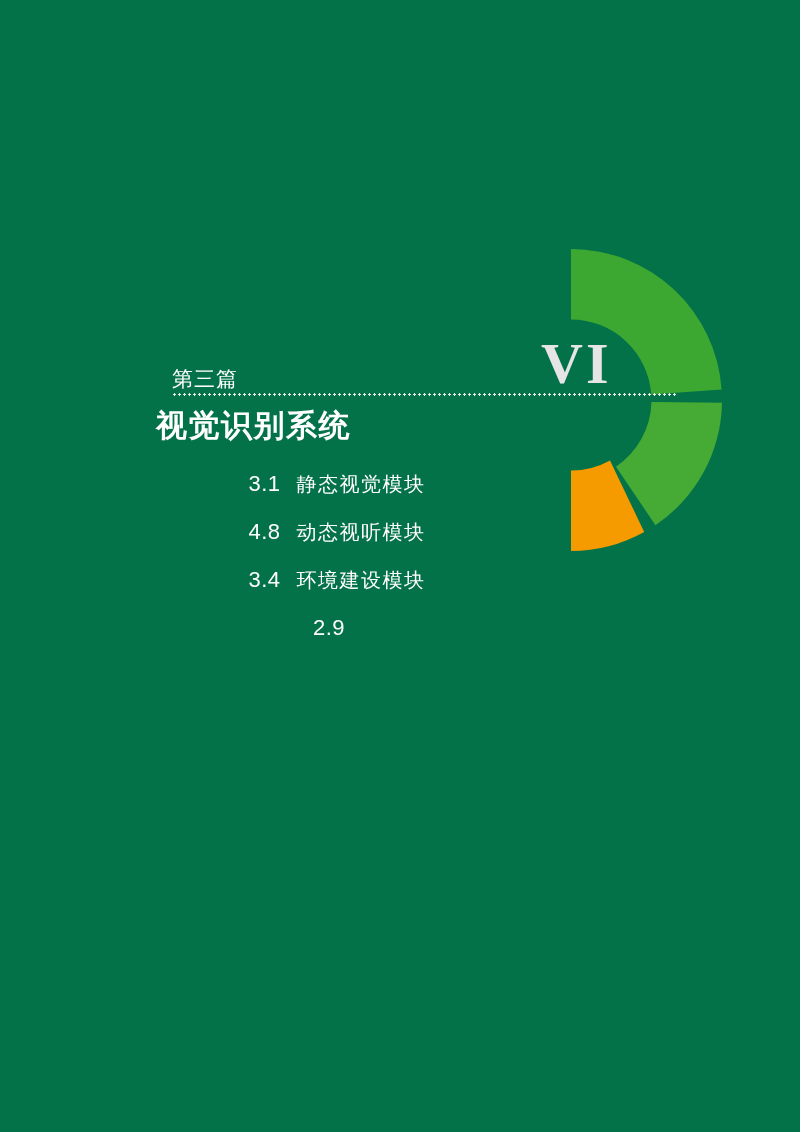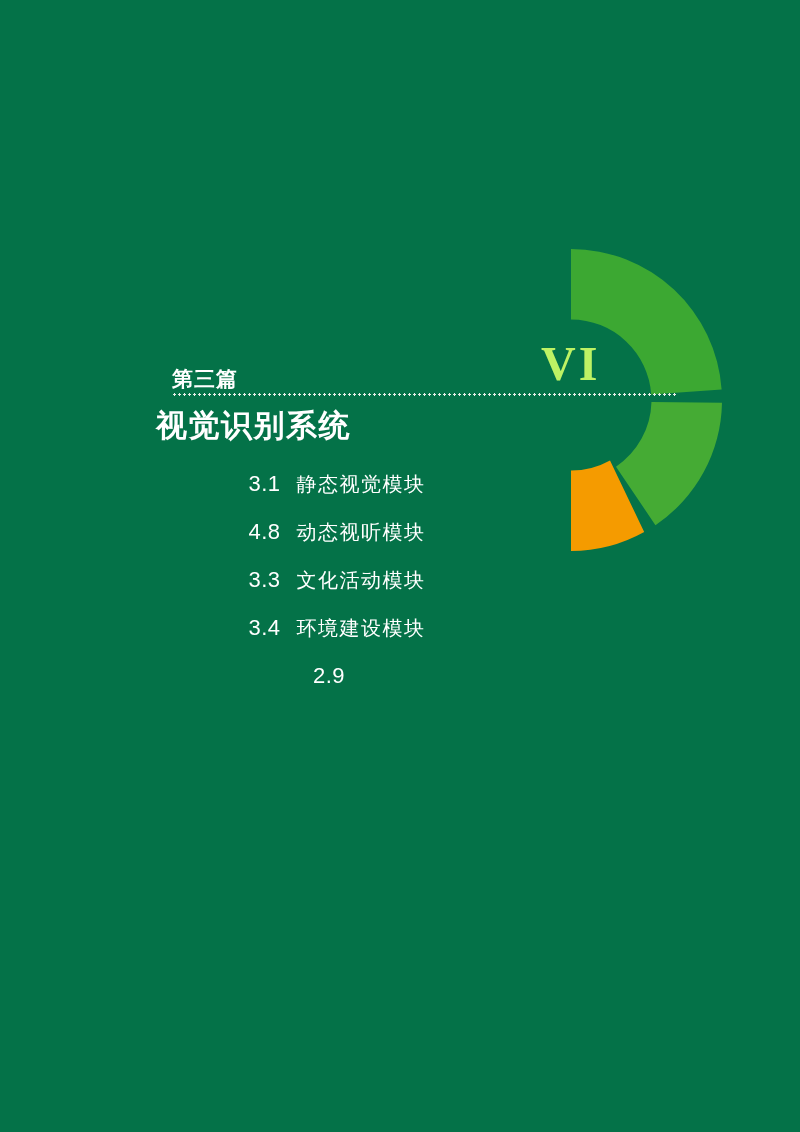--- a/index.html
+++ b/index.html
@@ -36,24 +36,24 @@
     overflow: visible;
   }
 
   
   .vi-numeral {
     position: absolute;
     left: 541px;
     top: 327px;
     font-family: "Liberation Serif", "DejaVu Serif", serif;
     font-weight: 700;
-    font-size: 48px;
+    font-size: 58px;
     line-height: 74px;
     letter-spacing: 3px;
-    color: #bef264;
+    color: #e5e5e5;
     white-space: nowrap;
     z-index: 3;
     text-align: right;
   }
 
   
   .dotted-rule {
     position: absolute;
     left: 172px;
     top: 393px;
@@ -66,21 +66,21 @@
     background-position: 0 center;
   }
 
   
   .section-label {
     position: absolute;
     left: 172px;
     top: 366px;
     font-size: 21px;
     line-height: 26px;
-    font-weight: 700;
+    font-weight: 400;
     letter-spacing: 1px;
     color: #ffffff;
     white-space: nowrap;
     z-index: 4;
   }
 
   .section-title {
     position: absolute;
     left: 156px;
     top: 407px;
@@ -164,24 +164,20 @@
   <ul class="toc-list">
     <li class="toc-item">
       <span class="toc-num">3.1</span>
       <span class="toc-label">静态视觉模块</span>
     </li>
     <li class="toc-item">
       <span class="toc-num">4.8</span>
       <span class="toc-label">动态视听模块</span>
     </li>
     <li class="toc-item">
-      <span class="toc-num">3.3</span>
-      <span class="toc-label">文化活动模块</span>
-    </li>
-    <li class="toc-item">
       <span class="toc-num">3.4</span>
       <span class="toc-label">环境建设模块</span>
     </li>
     <li class="toc-item">
       <span class="toc-num">2.9</span>
     </li>
   </ul>
 
 </div>
 

